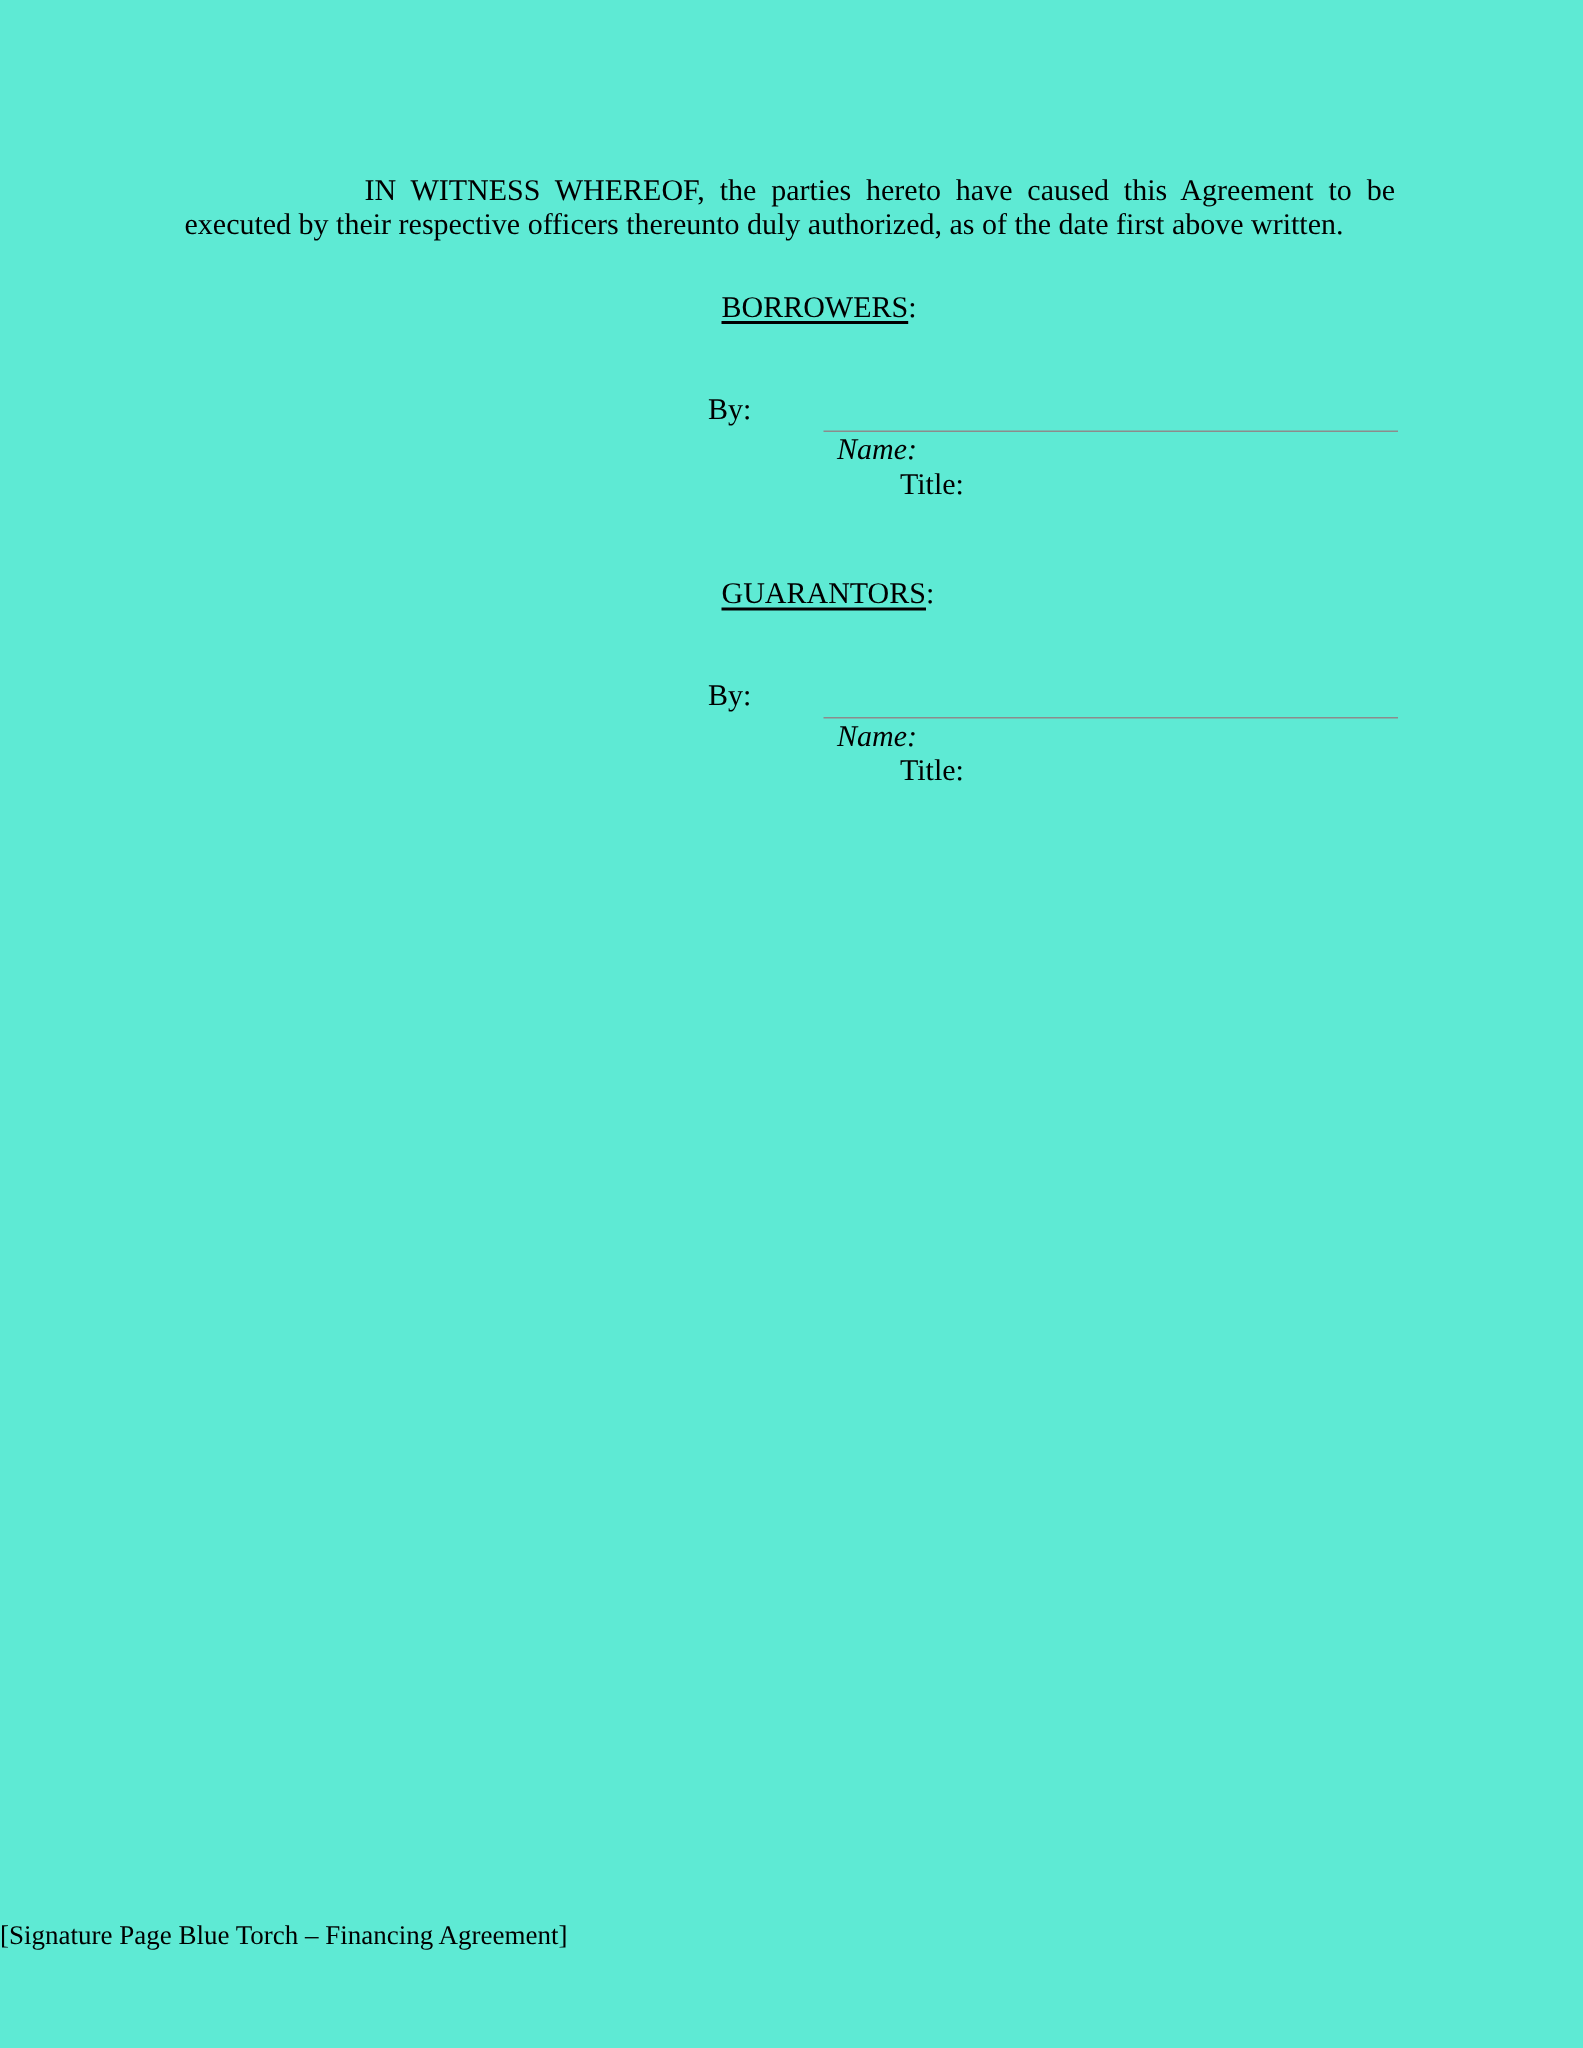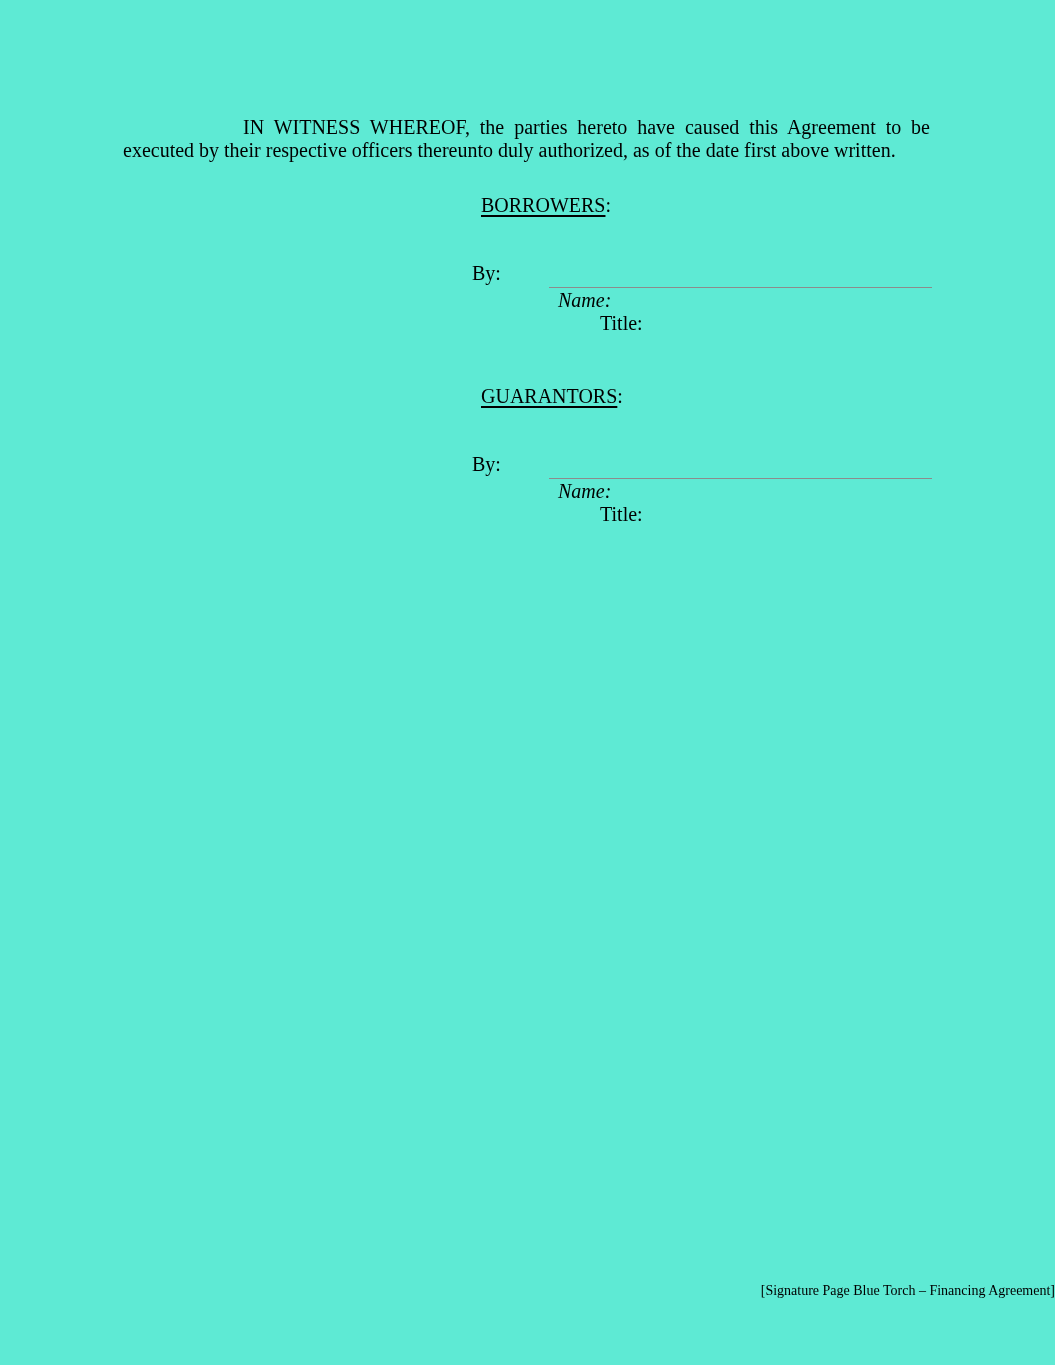--- a/index.html
+++ b/index.html
@@ -71,22 +71,22 @@
     position: absolute;
     left: 588px;
     top: 118px;
     margin-left: 12px;
   }
   .footer {
     position: absolute;
     left: 0;
     top: 1280px;
     width: 100%;
-    text-align: right;
-    font-size: 14px;
+    text-align: left;
+    font-size: 18px;
     line-height: 21px;
   }
 </style>
 </head>
 <body>
 
 <div class="page">
 
   <p class="witness">IN WITNESS WHEREOF, the parties hereto have caused this Agreement to be executed by their respective officers thereunto duly authorized, as of the date first above written.</p>
 

